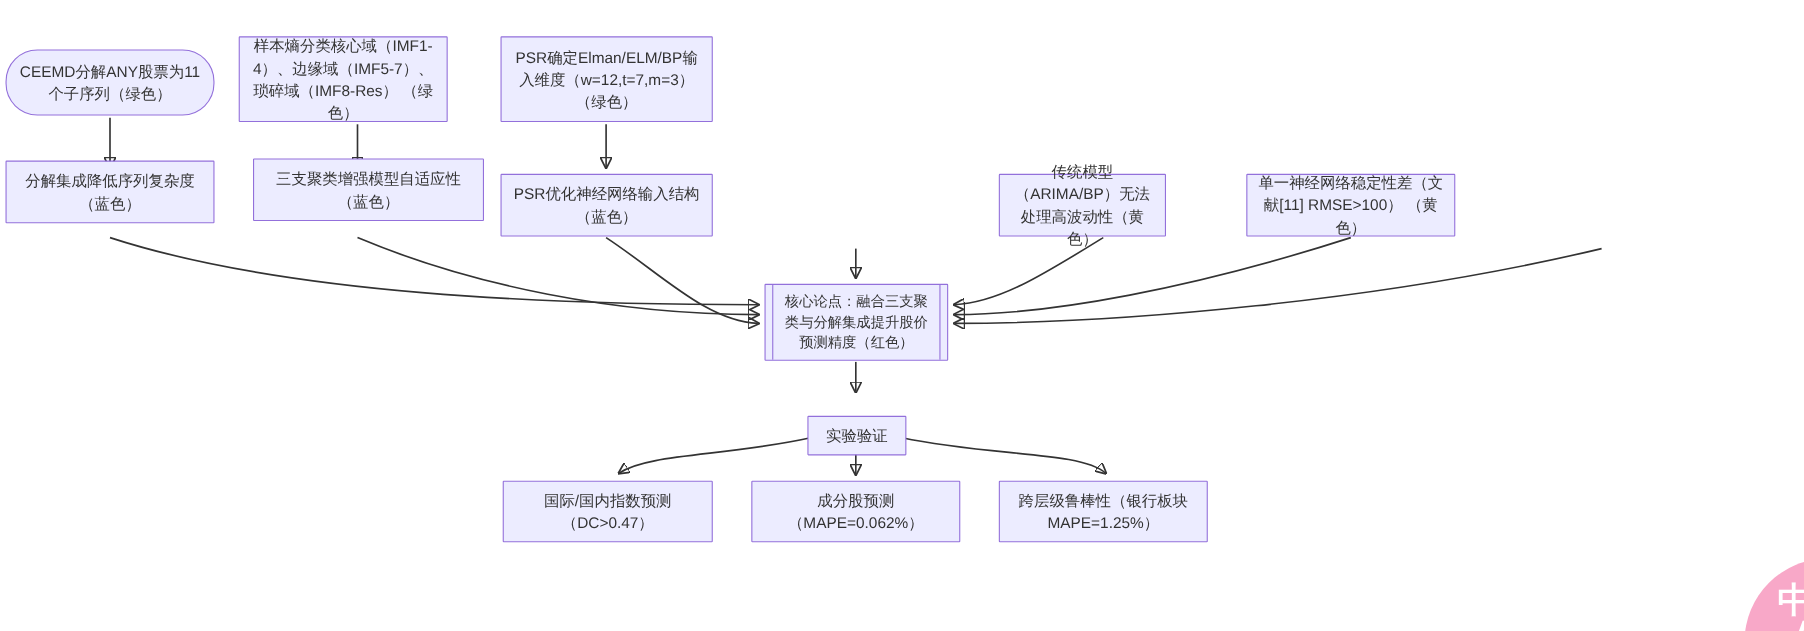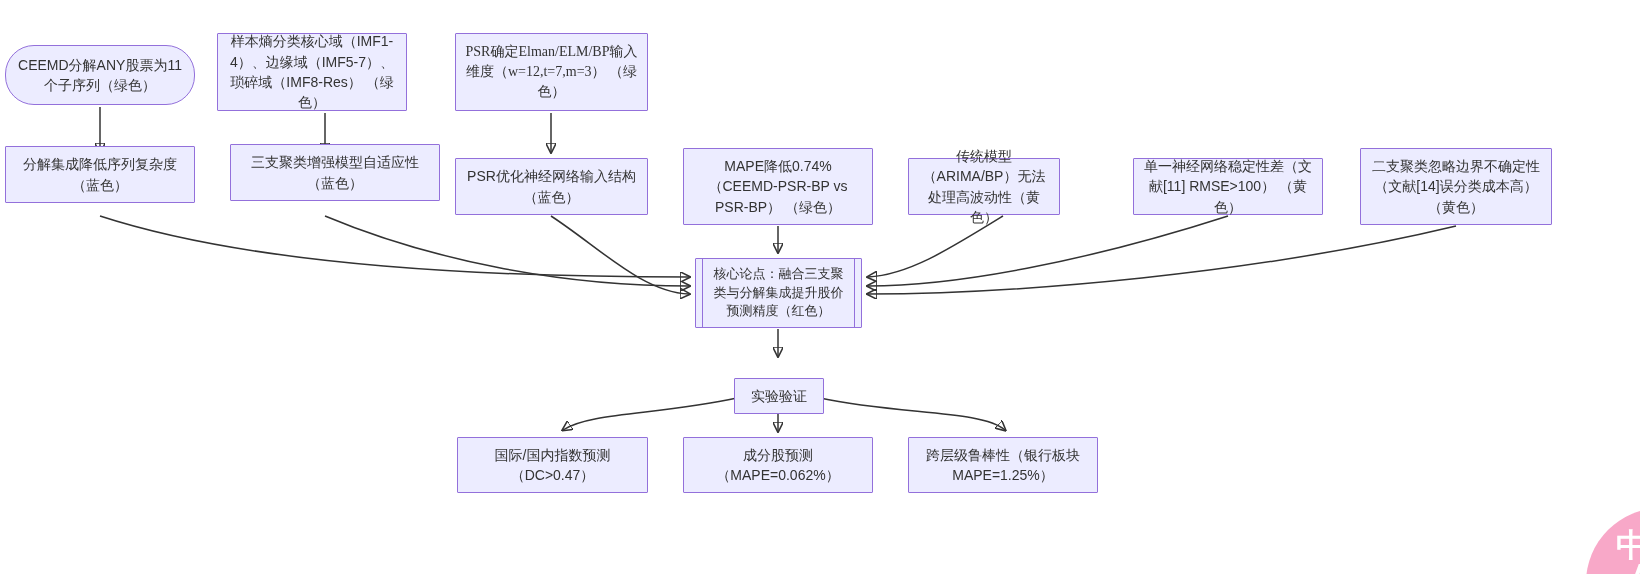--- a/index.html
+++ b/index.html
@@ -76,44 +76,38 @@
     <path marker-end="url(#arrow)" d="M778,398 L778,431"></path>
     <path marker-end="url(#arrow)" d="M820,398 C900,415 982,410 1005,430"></path>
   </svg>
 
   <div class="node" style="left:5px; top:45px; width:190px; height:60px;border-radius:29px;">
     <span class="lbl">CEEMD分解ANY股票为11个子序列（绿色）</span>
   </div>
   <div class="node" style="left:217px; top:33px; width:190px; height:78px;">
     <span class="lbl">样本熵分类核心域（IMF1-4）、边缘域（IMF5-7）、琐碎域（IMF8-Res） （绿色）</span>
   </div>
-  <div class="node" style="left:455px; top:33px; width:193px; height:78px;font-family:Liberation Serif, serif;">
+  <div class="node" style="left:455px; top:33px; width:193px; height:78px;">
     <span class="lbl">PSR确定Elman/ELM/BP输入维度（w=12,t=7,m=3） （绿色）</span>
   </div>
 
   <div class="node" style="left:5px; top:146px; width:190px; height:57px;">
     <span class="lbl">分解集成降低序列复杂度（蓝色）</span>
   </div>
   <div class="node" style="left:230px; top:144px; width:210px; height:57px;">
     <span class="lbl">三支聚类增强模型自适应性（蓝色）</span>
   </div>
   <div class="node" style="left:455px; top:158px; width:193px; height:57px;">
     <span class="lbl">PSR优化神经网络输入结构（蓝色）</span>
   </div>
-  <div class="node" style="left:683px; top:148px; width:190px; height:77px;">
-    <span class="lbl">MAPE降低0.74%（CEEMD-PSR-BP vs PSR-BP） （绿色）</span>
-  </div>
   <div class="node" style="left:908px; top:158px; width:152px; height:57px;">
     <span class="lbl">传统模型（ARIMA/BP）无法处理高波动性（黄色）</span>
   </div>
   <div class="node" style="left:1133px; top:158px; width:190px; height:57px;">
     <span class="lbl">单一神经网络稳定性差（文献[11] RMSE&gt;100） （黄色）</span>
-  </div>
-  <div class="node" style="left:1360px; top:148px; width:192px; height:77px;">
-    <span class="lbl">二支聚类忽略边界不确定性（文献[14]误分类成本高）（黄色）</span>
   </div>
 
   <div class="node subroutine" style="left:695px; top:258px; width:167px; height:70px;">
     <div class="sub-line left"></div>
     <span class="lbl">核心论点：融合三支聚类与分解集成提升股价预测精度（红色）</span>
     <div class="sub-line right"></div>
   </div>
 
   <div class="node" style="left:734px; top:378px; width:90px; height:36px;">
     <span class="lbl">实验验证</span>

